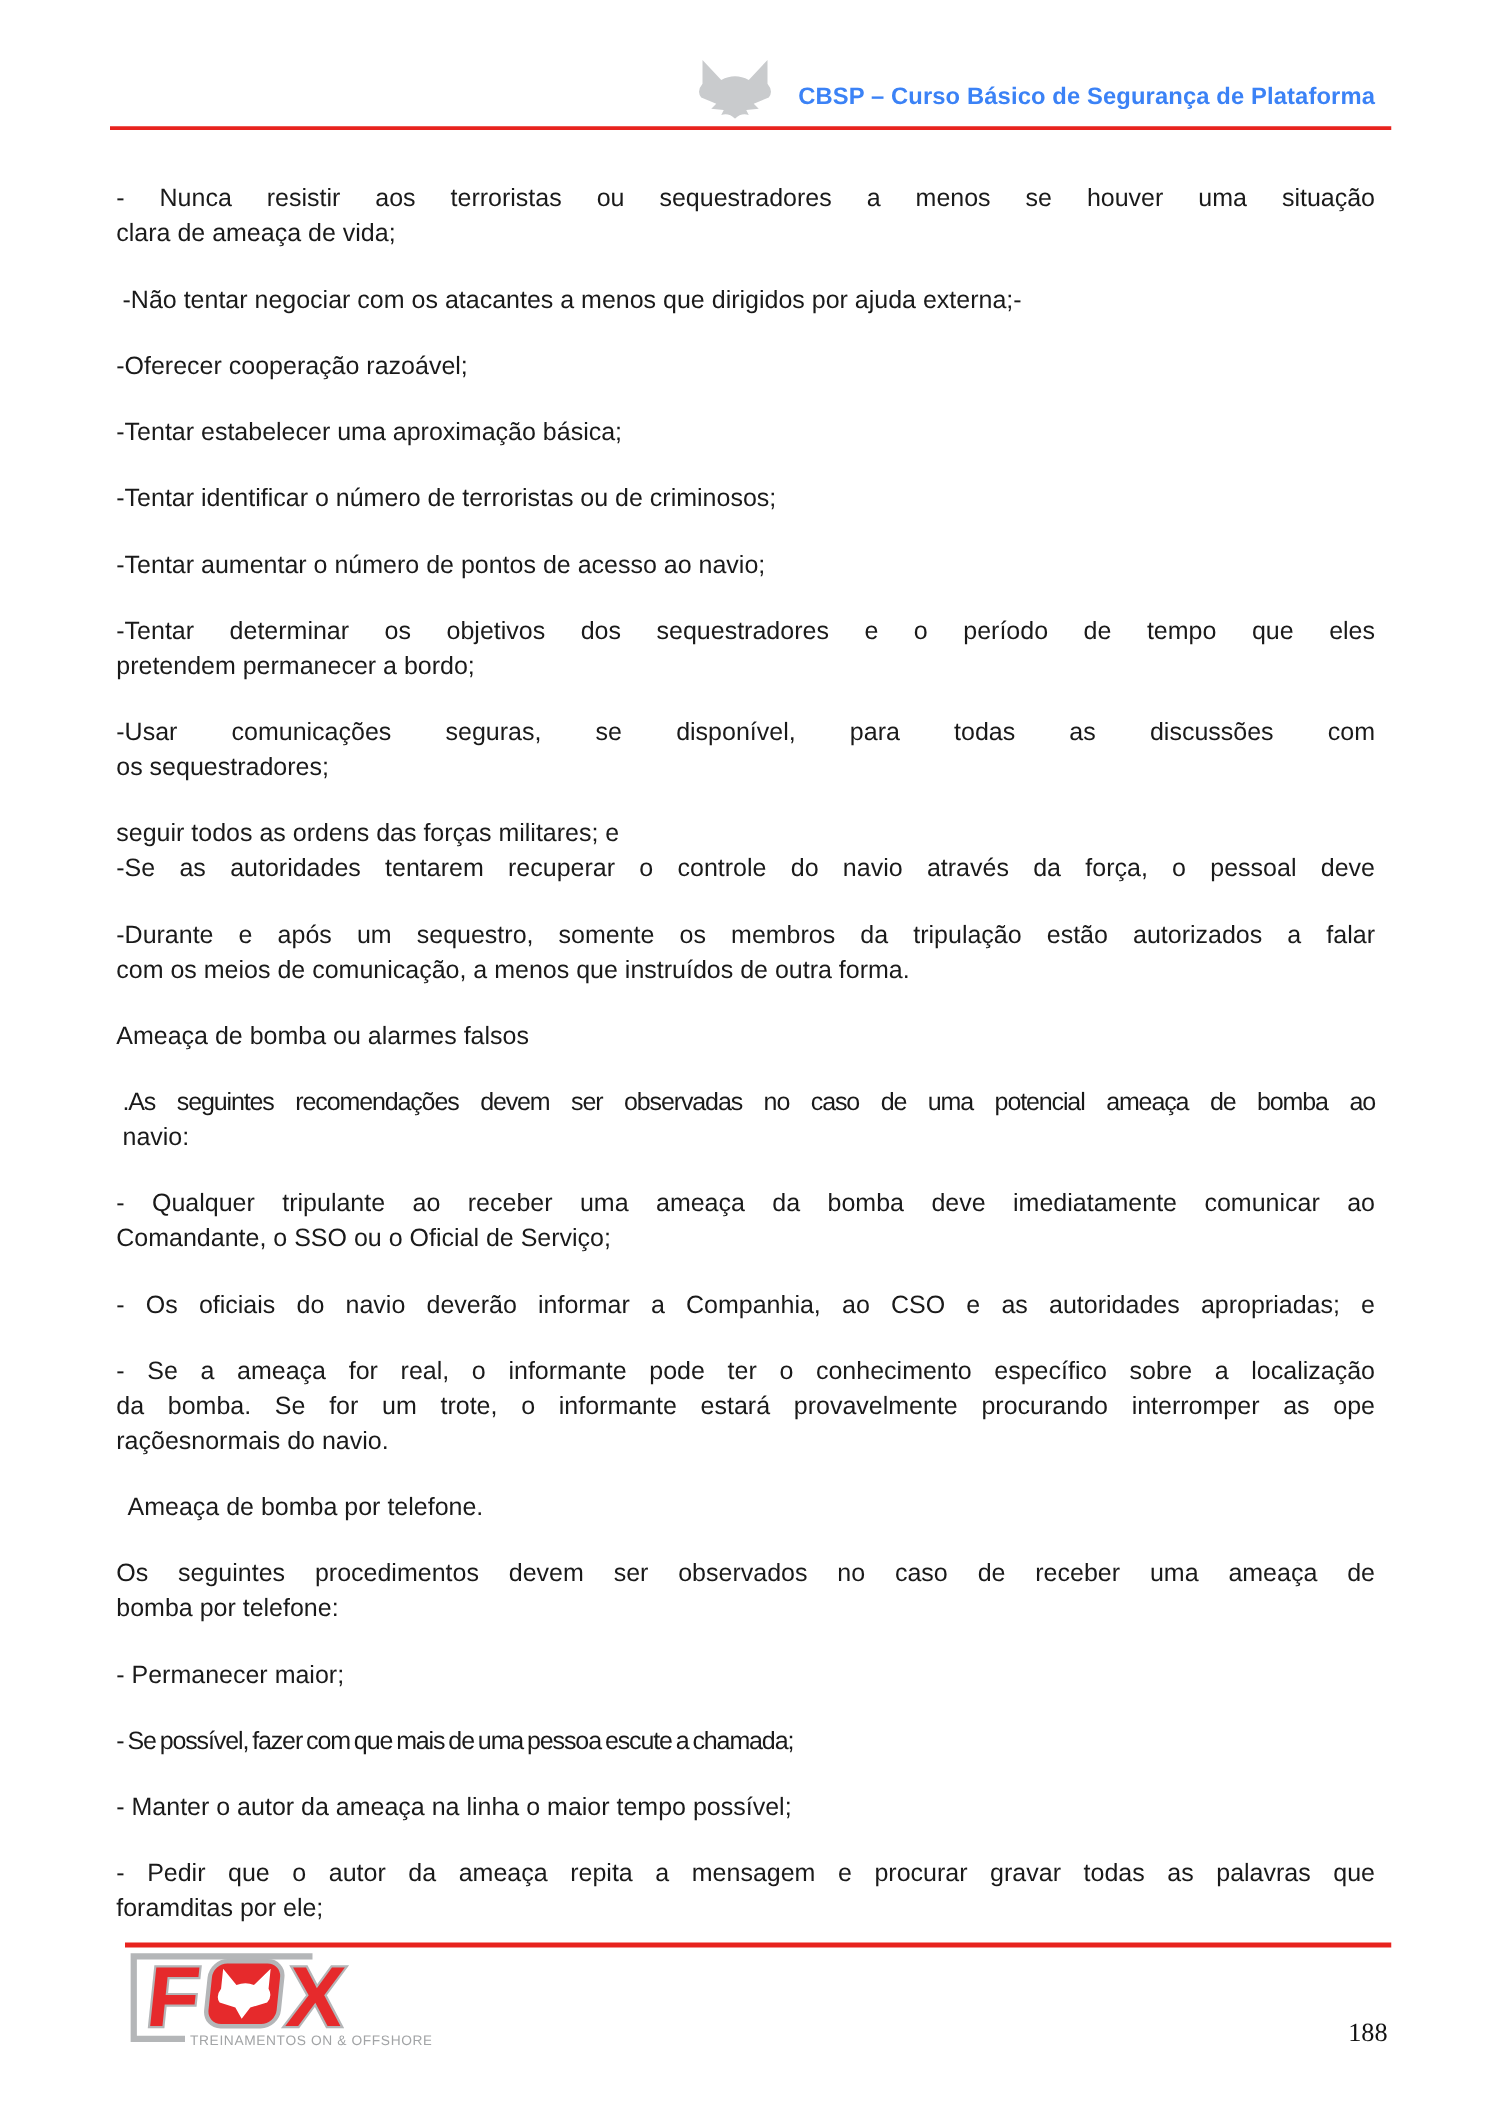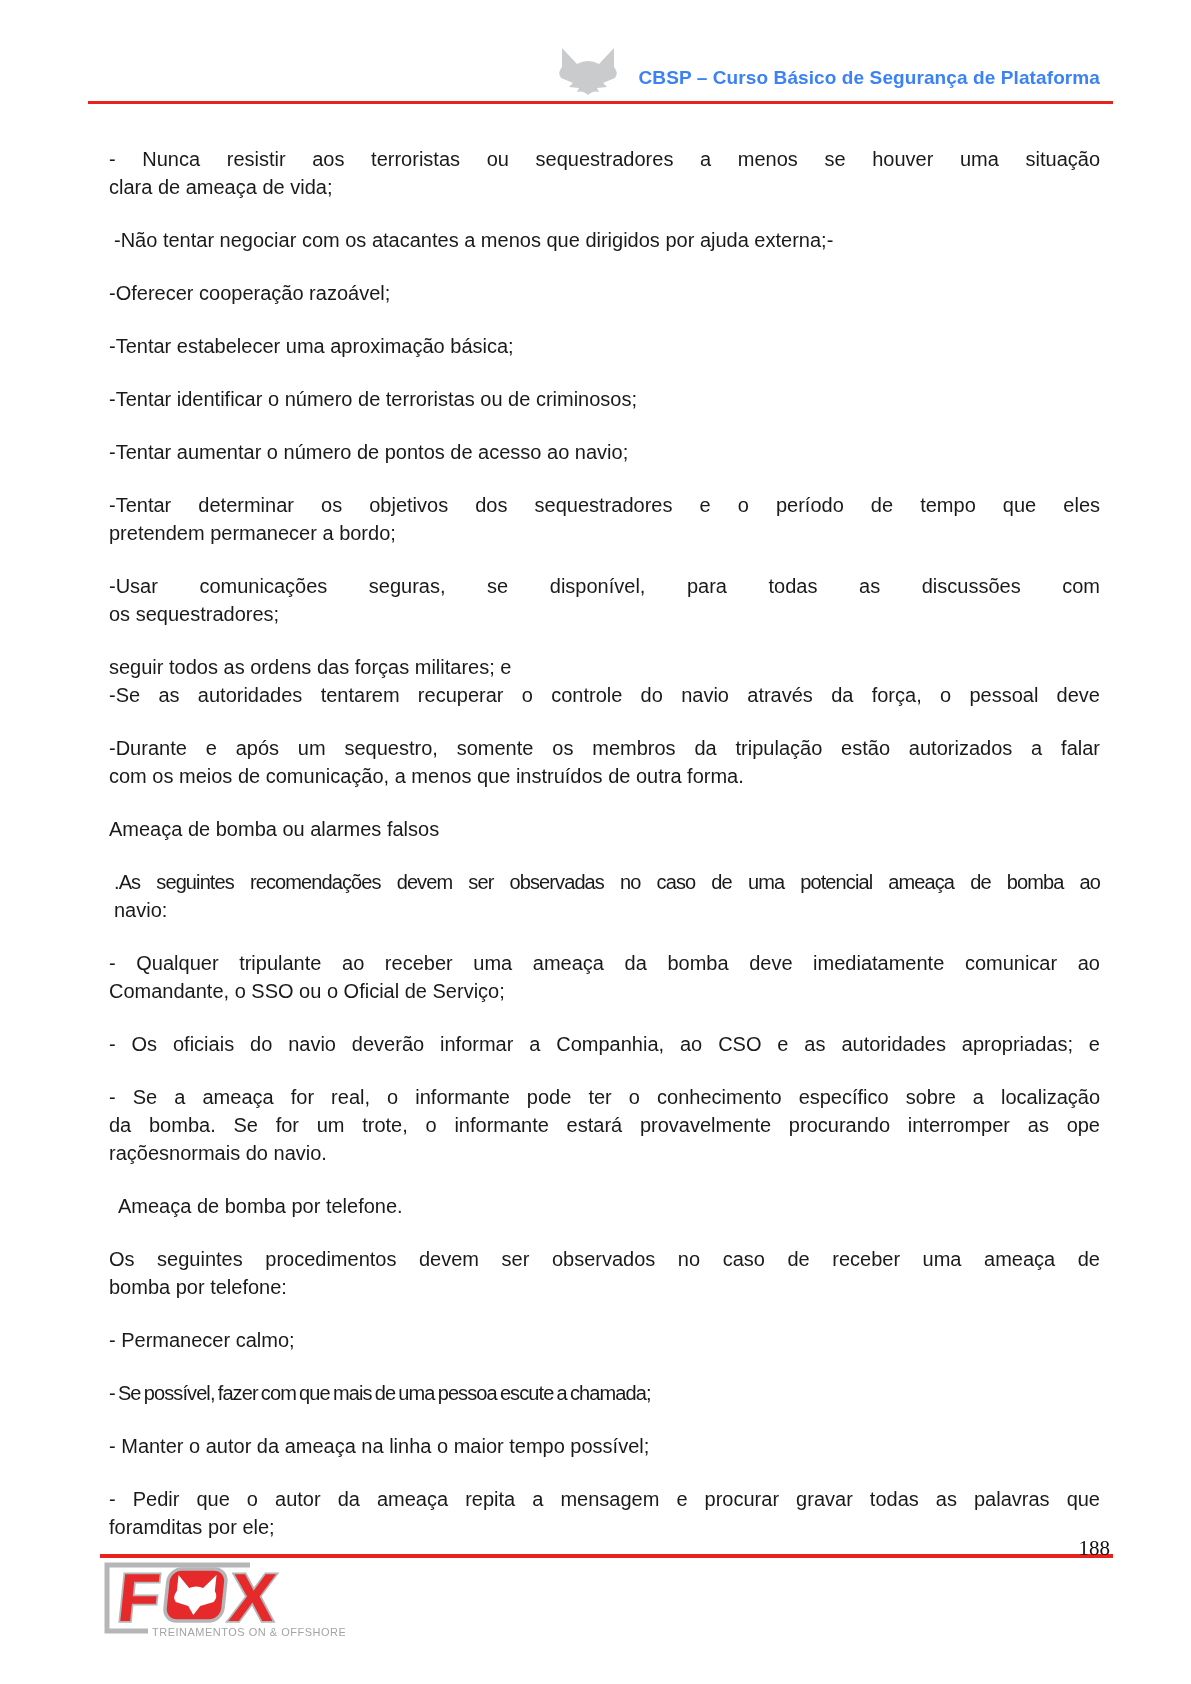--- a/index.html
+++ b/index.html
@@ -29,34 +29,34 @@
   .header-fox{position:absolute;left:556px;top:47px;}
   .header-rule{
     position:absolute;left:88px;top:101px;width:1025px;height:3px;
     background:var(--accent-red);
   }
   
   .content{
     position:absolute;left:93px;top:145px;width:1007px;
     font-size:20px;line-height:28px;color:var(--text-color);
   }
-  .content p{margin:0 0 25px 16px;}
+  .content p{margin:0 0 25px 0;}
   .content p.heading{font-weight:normal;}
   .line{display:block;}
   .line.fill{text-align:justify;text-align-last:justify;}
   .cond{letter-spacing:-0.9px;word-spacing:-1.5px;}
   .indent-1{padding-left:5px;}
   .indent-2{padding-left:9px;}
   
   .footer-rule{
     position:absolute;left:100px;top:1554px;width:1013px;height:4px;
     background:var(--accent-red);
   }
   .page-number{
-    position:absolute;top:1536px;right:81px;
+    position:absolute;top:1614px;right:81px;
     font-family:"Liberation Serif","DejaVu Serif",serif;
     font-size:21px;color:#111;
   }
   .fox-logo{position:absolute;left:100px;top:1561px;}
 </style>
 </head>
 <body>
 
 <div class="page">
 
@@ -122,21 +122,21 @@
         <span class="line">raçõesnormais do navio.</span>
       </p>
       <p class="heading indent-2">
         <span class="line">Ameaça de bomba por telefone.</span>
       </p>
       <p class="para">
         <span class="line fill">Os seguintes procedimentos devem ser observados no caso de receber uma ameaça de</span>
         <span class="line">bomba por telefone:</span>
       </p>
       <p class="para">
-        <span class="line">- Permanecer calmo;</span>
+        <span class="line">- Permanecer maior;</span>
       </p>
       <p class="para">
         <span class="line cond">- Se possível, fazer com que mais de uma pessoa escute a chamada;</span>
       </p>
       <p class="para">
         <span class="line">- Manter o autor da ameaça na linha o maior tempo possível;</span>
       </p>
       <p class="para">
         <span class="line fill">- Pedir que o autor da ameaça repita a mensagem e procurar gravar todas as palavras que</span>
         <span class="line">foramditas por ele;</span>

